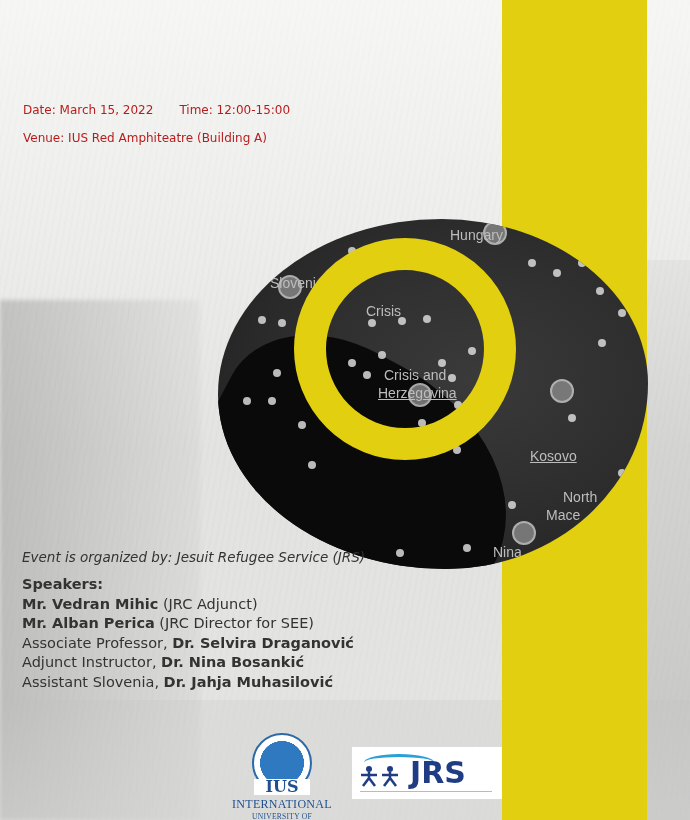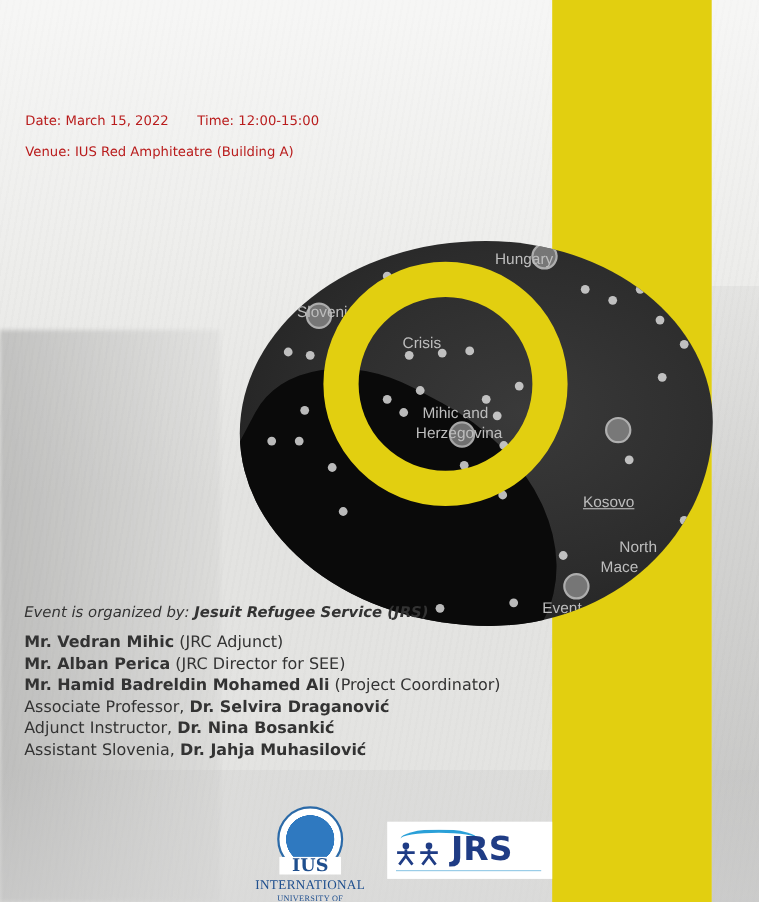--- a/index.html
+++ b/index.html
@@ -62,21 +62,21 @@
   .map-label { position:absolute; color:#bdbdbd; font-size:14px; font-family:"Liberation Sans", sans-serif; }
   .ring {
     position:absolute; left:76px; top:60px; width:222px; height:222px;
     border-radius:50%; border:32px solid #e2cf10; box-sizing:border-box; z-index:5;
     left:76px;
   }
 
   .organizer {
     position:absolute; left:22px; top:549px; font-size:13.5px; font-style:italic; color:#333; z-index:3;
   }
-  .organizer b { font-weight:bold; }
+  .organizer b { font-weight:normal; }
   .speakers { position:absolute; left:22px; top:575px; font-size:14.5px; line-height:19.6px; color:#333; z-index:3; }
   .speakers .head { font-weight:bold; }
   .speakers .row b { font-weight:bold; }
 
   .ius-logo { position:absolute; left:232px; top:733px; width:100px; height:84px; z-index:3; text-align:center; }
   .ius-seal { width:56px; height:56px; margin:0 auto; border-radius:50%; border:2px solid #2b6aa8; background:radial-gradient(circle, #2f79c0 0 55%, #fff 56% 100%); position:relative; }
   .ius-seal .ius-text { position:absolute; left:0; right:0; bottom:-4px; font-family:"DejaVu Serif", serif; font-weight:bold; font-size:16px; color:#1f4f8e; background:#fff; line-height:16px; }
   .ius-name1 { font-family:"Liberation Serif", serif; font-size:12px; color:#1f4f8e; margin-top:4px; letter-spacing:0.3px; }
   .ius-name2 { font-family:"Liberation Serif", serif; font-size:7.5px; color:#1f4f8e; letter-spacing:0.3px; }
 
@@ -143,38 +143,38 @@
     <div class="dot" style="left:350px;top:195px;"></div>
     <div class="dot" style="left:380px;top:120px;"></div>
     <div class="dot" style="left:400px;top:90px;"></div>
     <div class="dot" style="left:400px;top:250px;"></div>
     <div class="dot" style="left:290px;top:282px;"></div>
     <div class="dot" style="left:245px;top:325px;"></div>
     <div class="dot" style="left:178px;top:330px;"></div>
     <div class="map-label" style="left:232px;top:8px;">Hungary</div>
     <div class="map-label" style="left:52px;top:56px;">Slovenia</div>
     <div class="map-label" style="left:148px;top:84px;">Crisis</div>
-    <div class="map-label" style="left:166px;top:148px;">Mihic and</div>
-    <div class="map-label" style="left:160px;top:166px;">Herzegovina</div>
+    <div class="map-label" style="left:166px;top:148px;">Crisis and</div>
+    <div class="map-label" style="left:160px;top:166px;text-decoration:underline;">Herzegovina</div>
     <div class="map-label" style="left:312px;top:229px;text-decoration:underline;">Kosovo</div>
     <div class="map-label" style="left:345px;top:270px;">North</div>
     <div class="map-label" style="left:328px;top:288px;">Mace</div>
-    <div class="map-label" style="left:275px;top:325px;">Event</div>
+    <div class="map-label" style="left:275px;top:325px;">Nina</div>
   </div>
   <div class="ring"></div>
 </div>
 
 <div class="organizer">
   <span>Event is organized by: </span><b>Jesuit Refugee Service (JRS)</b>
 </div>
 
 <div class="speakers">
+  <div class="head">Speakers:</div>
   <div class="row"><span></span><b>Mr. Vedran Mihic</b><span> (JRC Adjunct)</span></div>
   <div class="row"><span></span><b>Mr. Alban Perica</b><span> (JRC Director for SEE)</span></div>
-  <div class="row"><span></span><b>Mr. Hamid Badreldin Mohamed Ali</b><span> (Project Coordinator)</span></div>
   <div class="row"><span>Associate Professor, </span><b>Dr. Selvira Draganović</b><span></span></div>
   <div class="row"><span>Adjunct Instructor, </span><b>Dr. Nina Bosankić</b><span></span></div>
   <div class="row"><span>Assistant Slovenia, </span><b>Dr. Jahja Muhasilović</b><span></span></div>
 </div>
 
 <div class="ius-logo">
   <div class="ius-seal">
     <div class="ius-text">IUS</div>
   </div>
   <div class="ius-name1">INTERNATIONAL</div>

